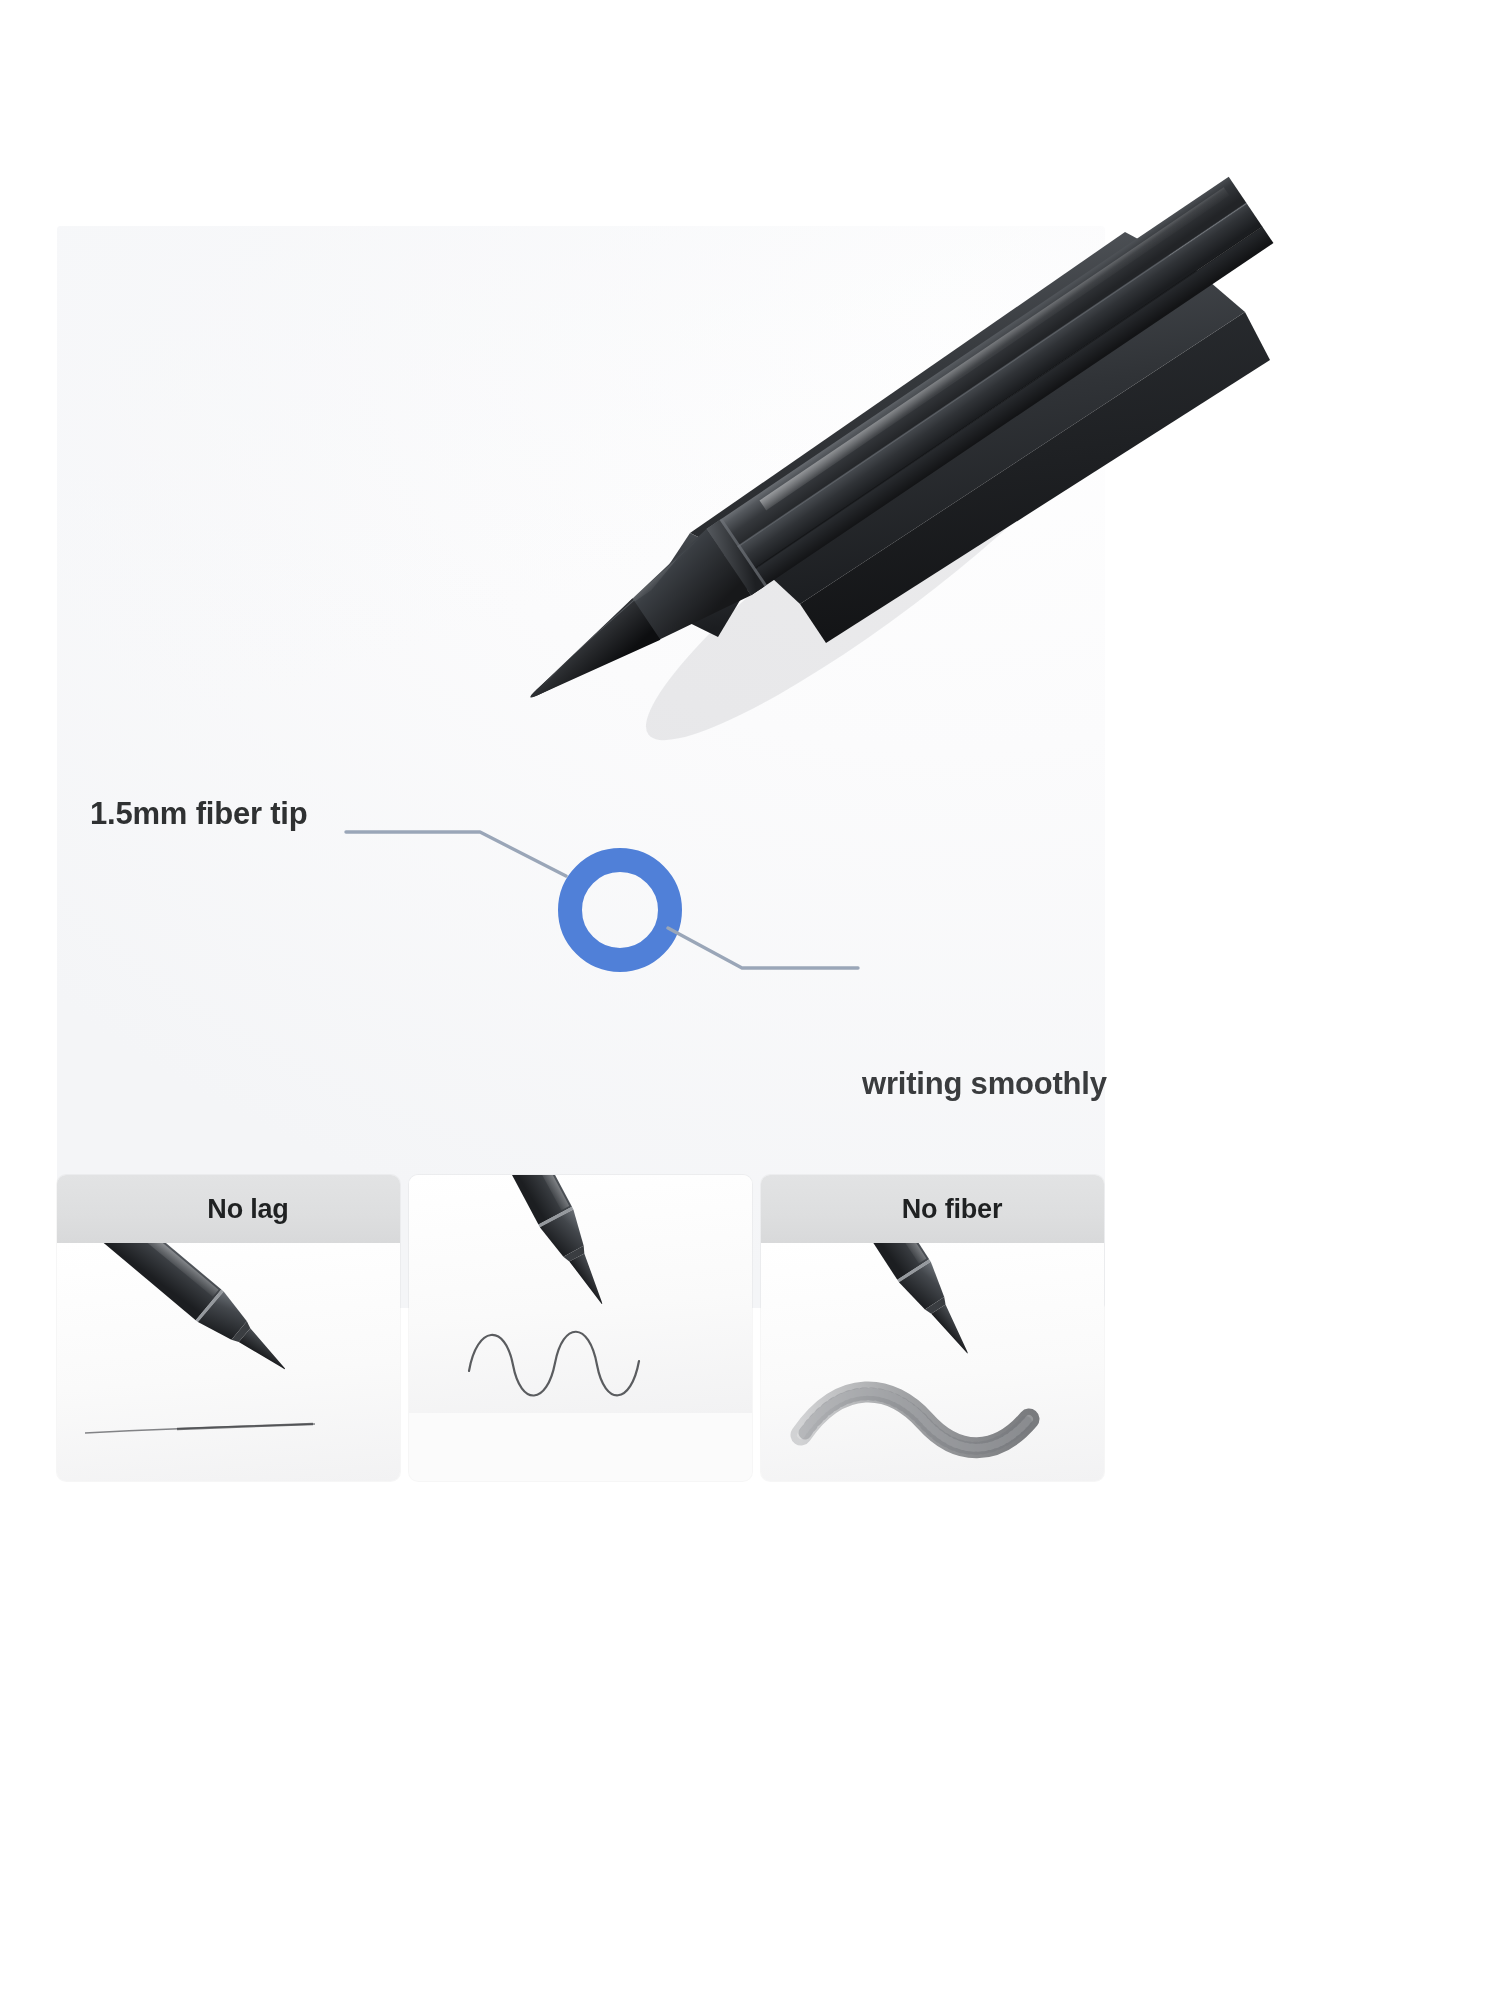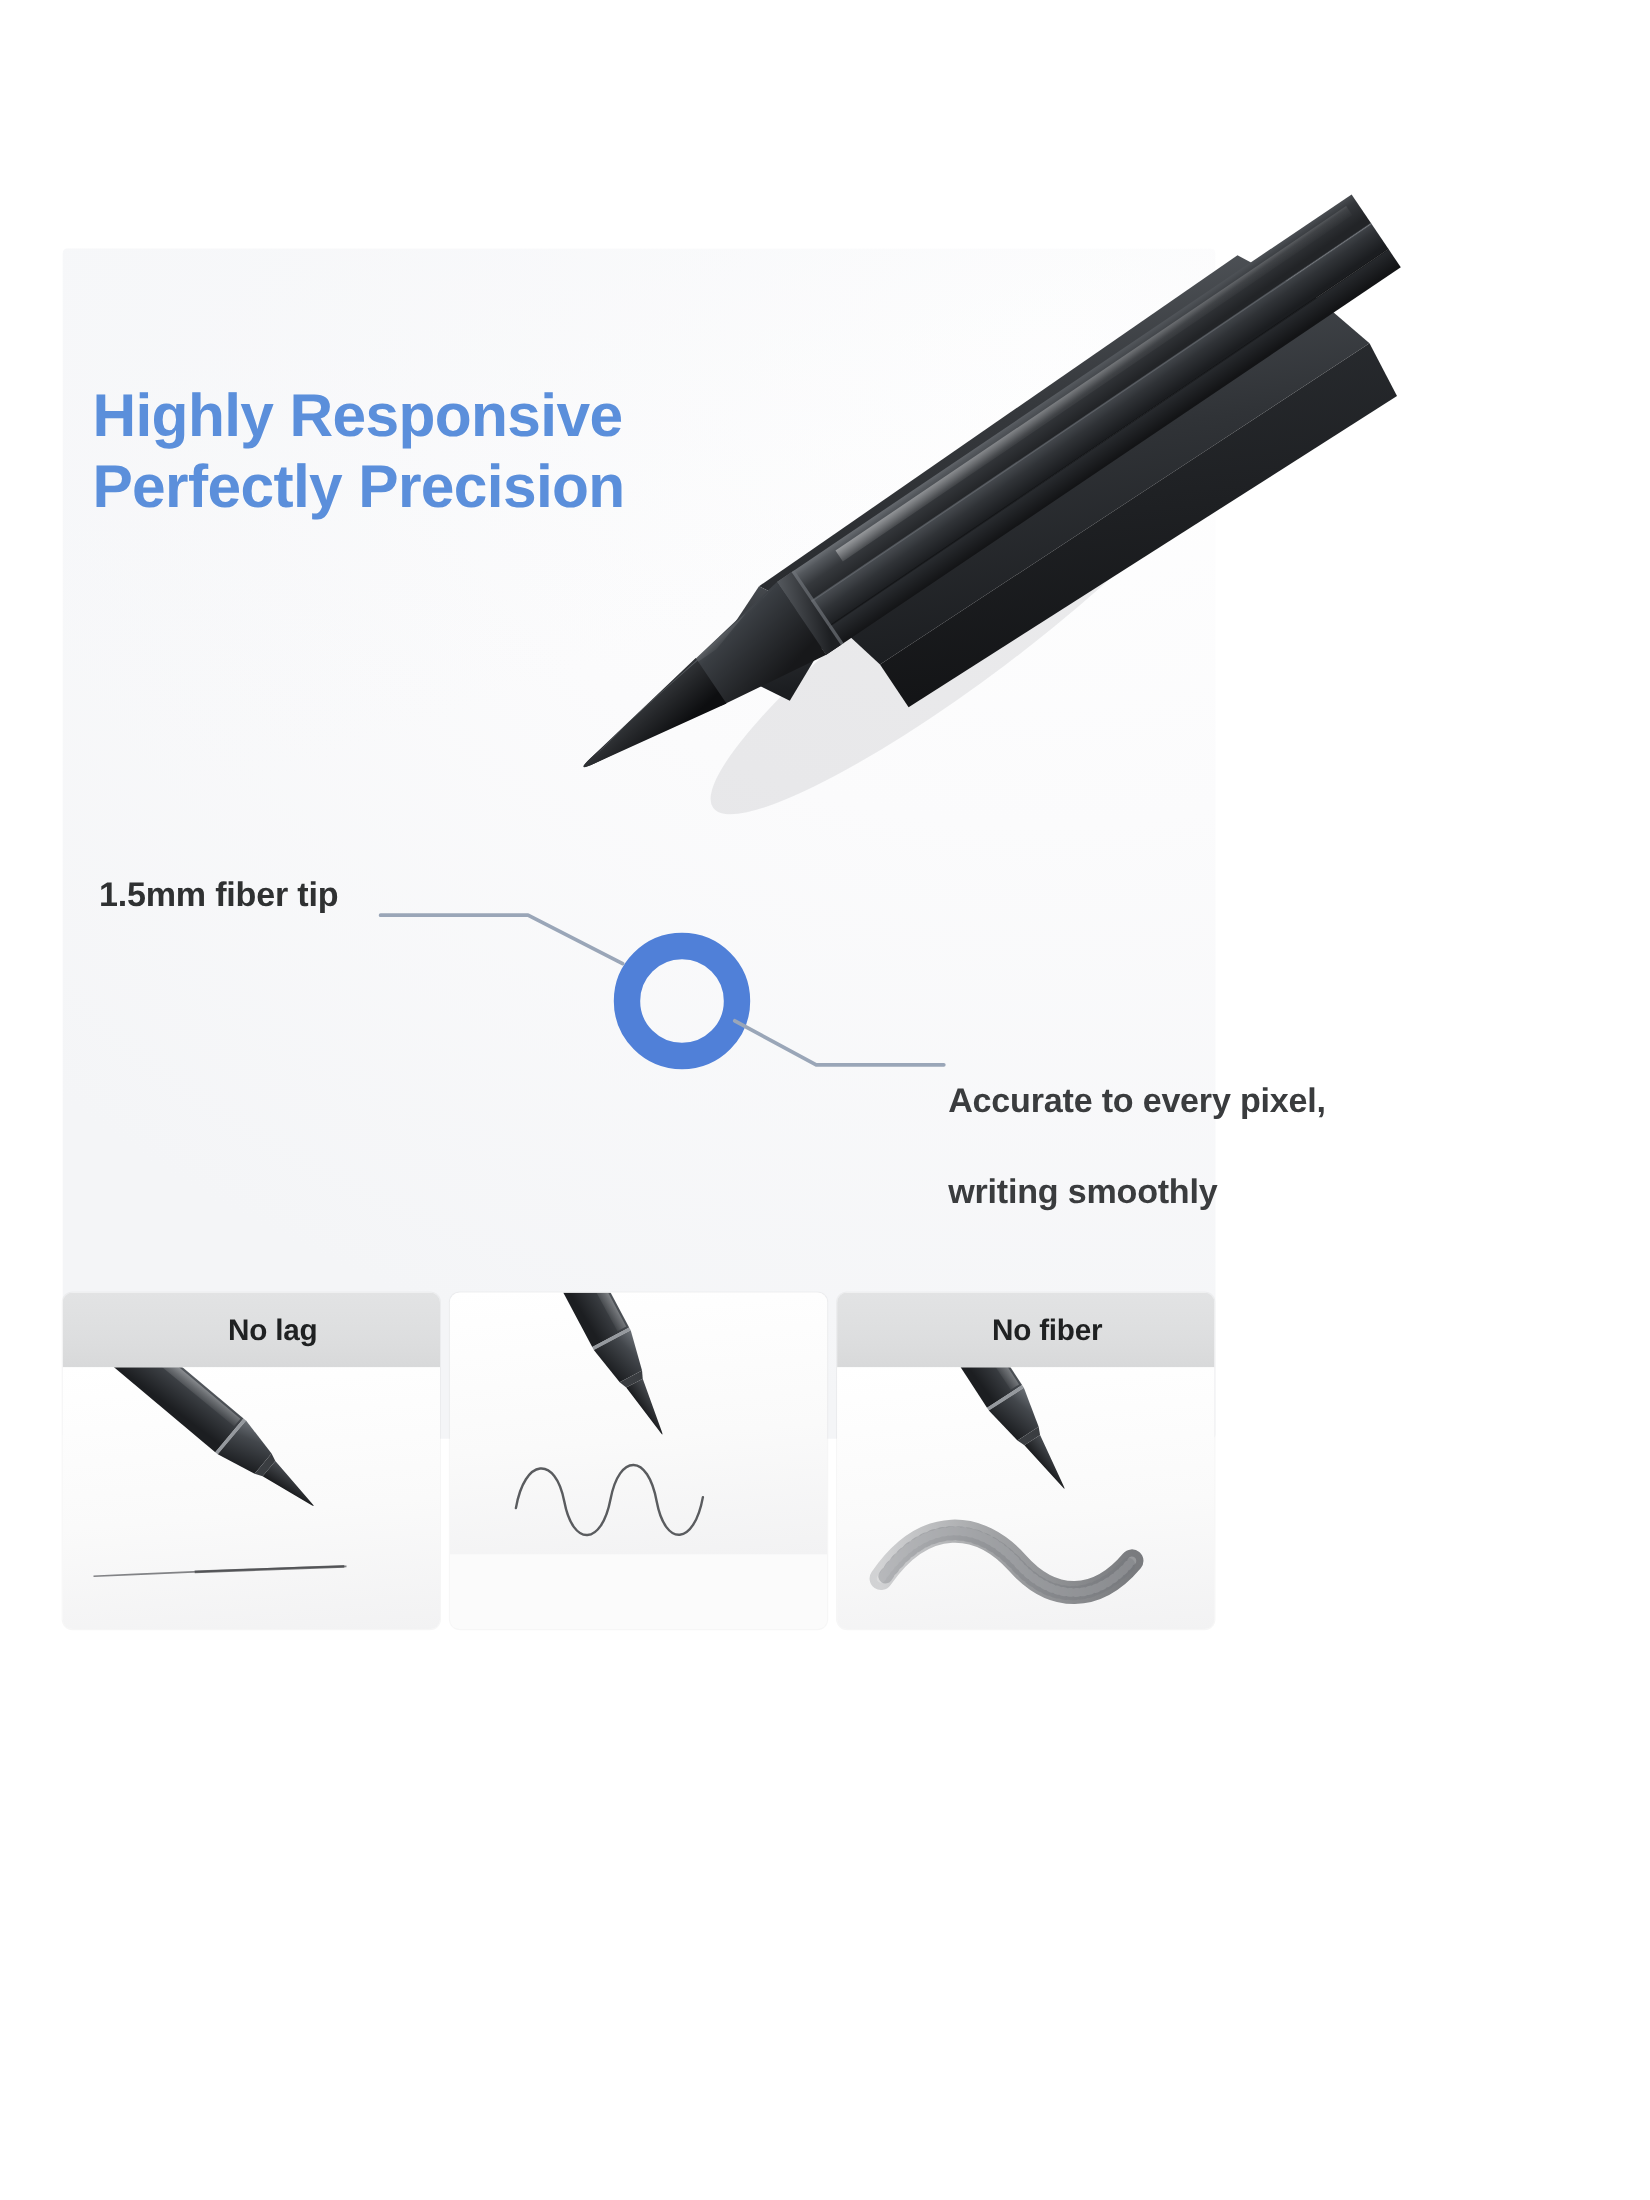--- a/index.html
+++ b/index.html
@@ -173,29 +173,25 @@
     </g>
   </svg>
 
   <svg class="svg-layer" viewBox="0 0 1500 2000" xmlns="http://www.w3.org/2000/svg">
 
     <path d="M 346 832 L 480 832 L 566 876" fill="none" stroke="#9aa6b8" stroke-width="3.4" stroke-linecap="round" stroke-linejoin="round"></path>
 
     <path d="M 668 928 L 742 968 L 858 968" fill="none" stroke="#9aa6b8" stroke-width="3.4" stroke-linecap="round" stroke-linejoin="round"></path>
   </svg>
 
-  <div class="headline">
-    <span>Highly Responsive</span>
-    <span class="l2">Perfectly Precision</span>
-  </div>
 
   <div class="label-left">1.5mm fiber tip</div>
 
   <div class="label-right">
-    <span>Accurate to every pixel,</span><br>
+    <br>
     <span>writing smoothly</span>
   </div>
 
   <div class="panels">
 
     <div class="panel">
       <div class="panel-head">
         <span class="panel-head-title">No lag</span>
       </div>
       <div class="panel-body">

